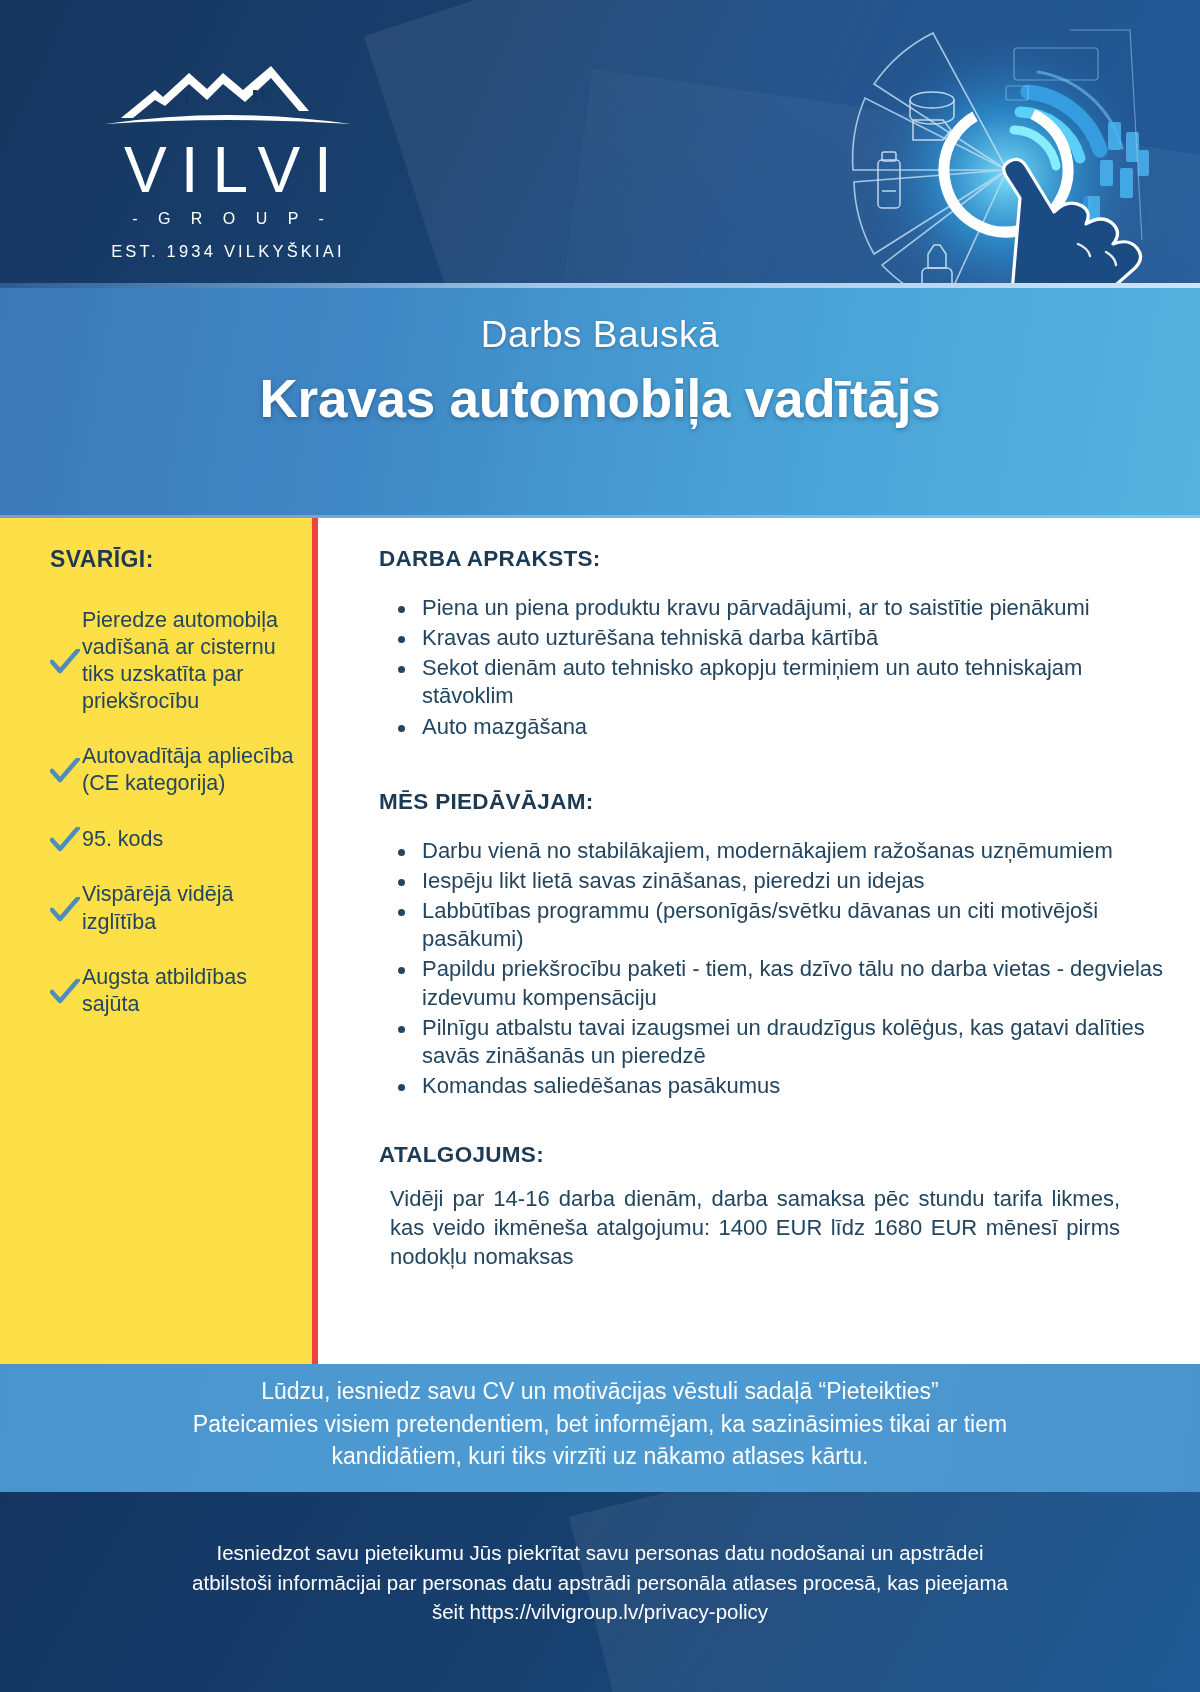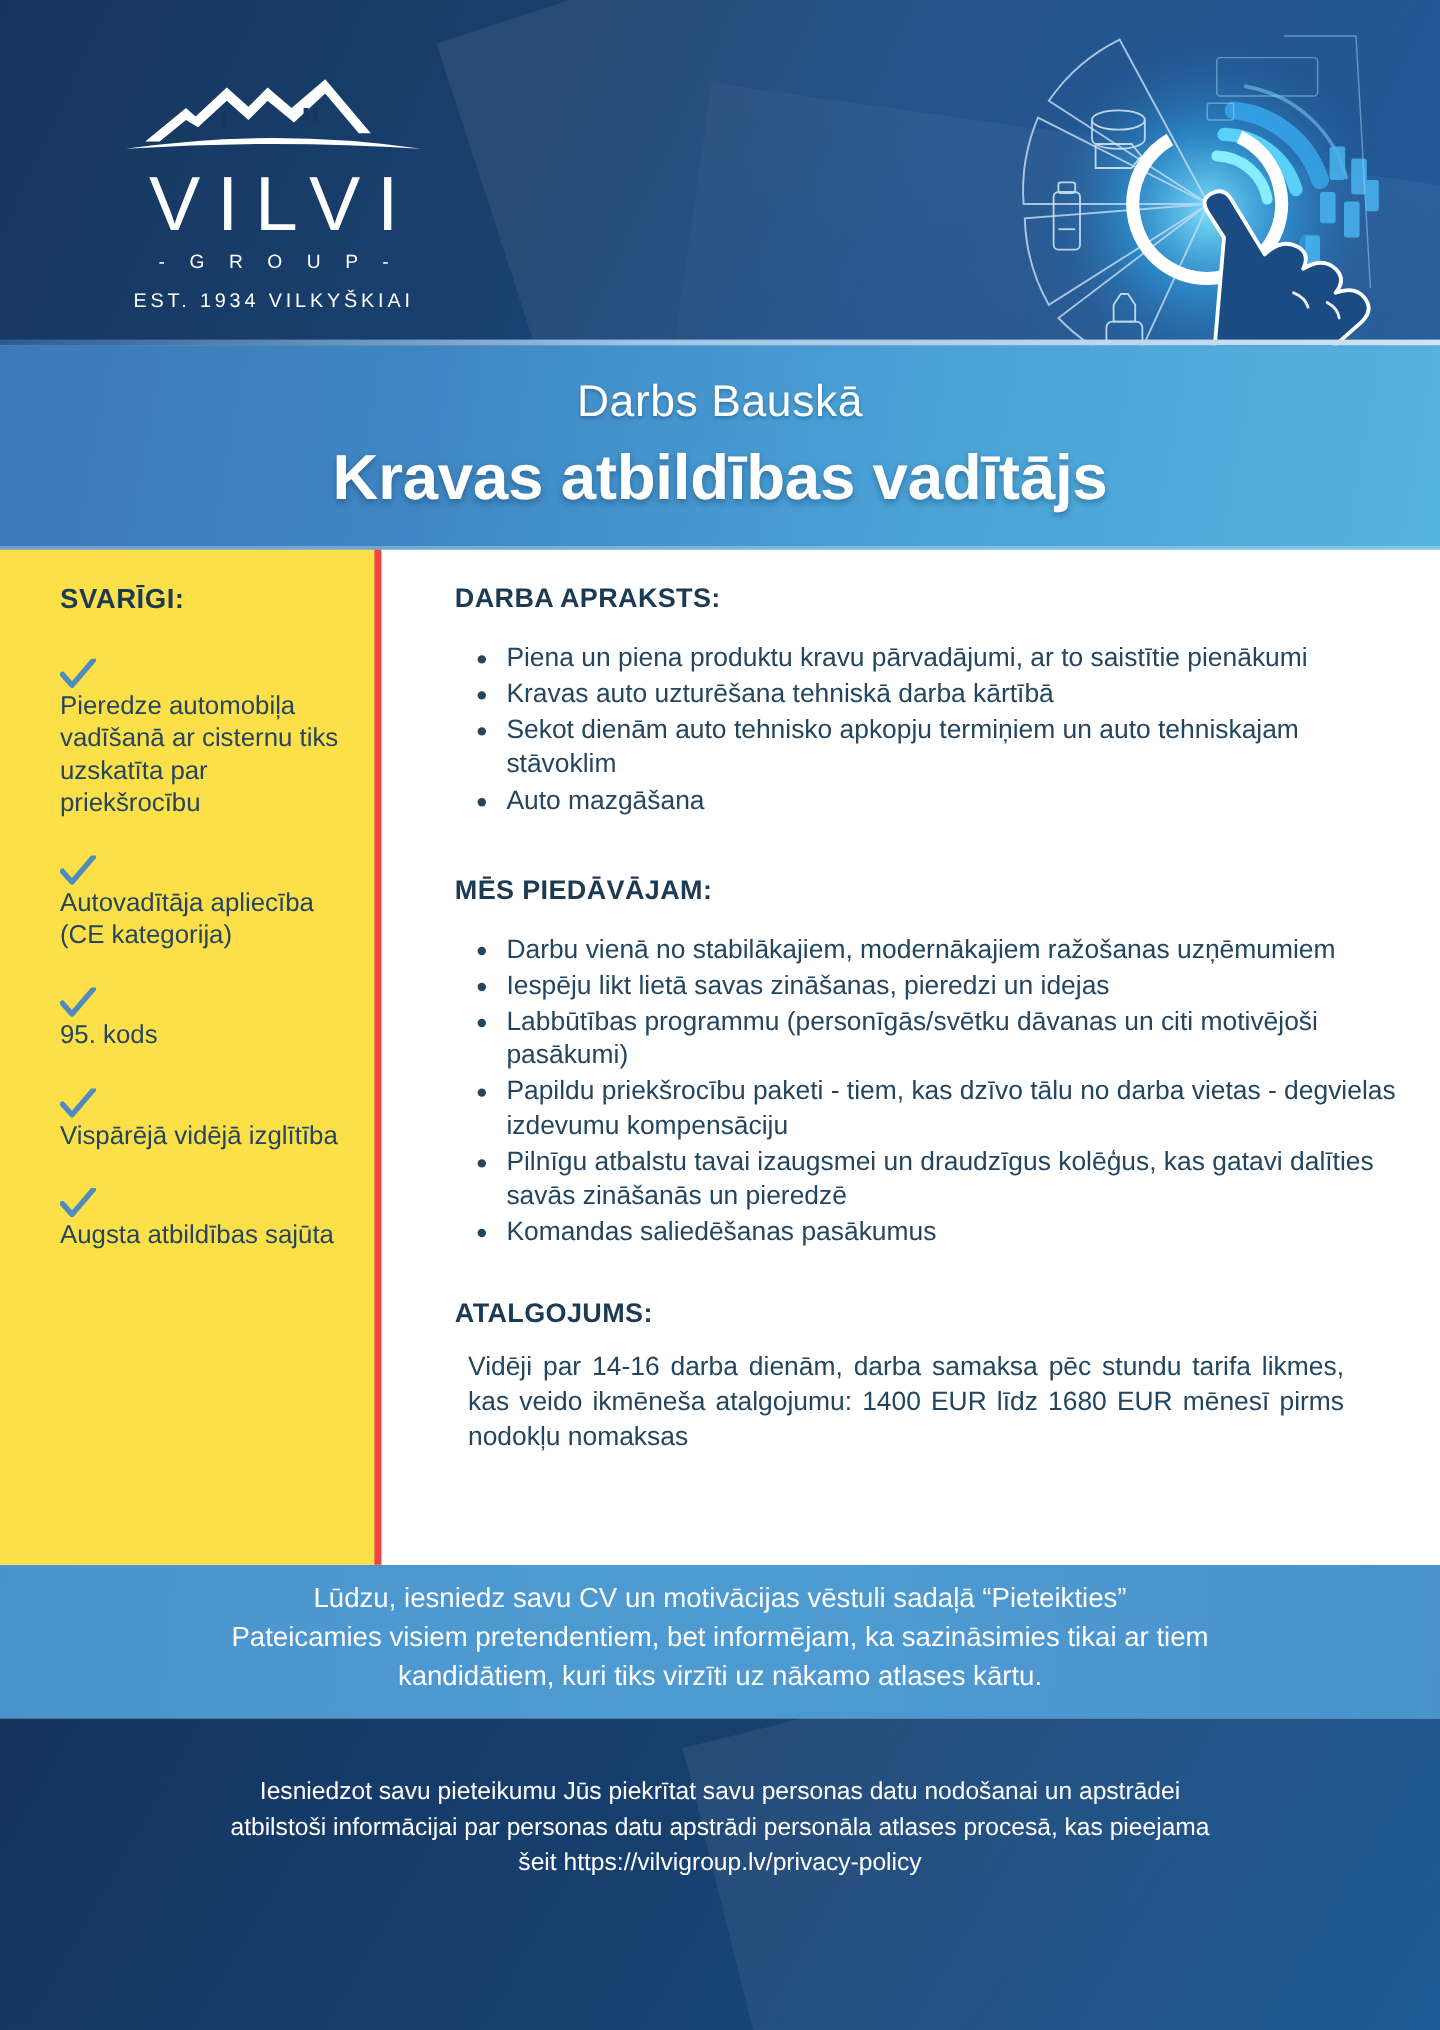--- a/index.html
+++ b/index.html
@@ -87,21 +87,21 @@
     right: 0;
     top: 0;
     width: 430px;
     height: 308px;
     overflow: hidden;
   }
 
   
   .titleband {
     position: relative;
-    height: 170px;
+    height: 230px;
     background: linear-gradient(100deg, #3d79b8 0%, #3f87c4 30%, #49a1d6 62%, #56b2df 100%);
     text-align: center;
     overflow: hidden;
   }
   .titleband::after {
     content: "";
     position: absolute; left: 0; right: 0; bottom: 0; height: 3px;
     background: rgba(255,255,255,0.28);
   }
   .kicker {
@@ -135,23 +135,22 @@
   }
   .side-heading {
     font-size: 23px;
     font-weight: bold;
     color: #1d3a55;
     letter-spacing: 0.4px;
     margin-bottom: 34px;
   }
   .side-item {
     display: flex;
-    align-items: flex-start;
+    align-items: center;
     margin-bottom: 28px;
-    flex-direction: column;
   }
   .check {
     flex: 0 0 auto;
     width: 30px;
     height: 26px;
     margin-right: 2px;
     margin-top: 2px;
   }
   .side-text {
     font-size: 21.5px;
@@ -331,21 +330,21 @@
         <g fill="none" stroke="#ffffff" stroke-width="2.4" stroke-linecap="round" opacity="0.9">
           <path d="M308 244 q10 4 12 12"></path>
           <path d="M336 252 q9 5 10 13"></path>
         </g>
       </svg>
     </div>
   </div>
 
   <div class="titleband">
     <div class="kicker">Darbs Bauskā</div>
-    <div class="jobtitle">Kravas atbildības vadītājs</div>
+    <div class="jobtitle">Kravas automobiļa vadītājs</div>
   </div>
 
   <div class="body">
 
     <div class="sidebar">
       <div class="side-heading">SVARĪGI:</div>
 
       <div class="side-item">
         <svg class="check" viewBox="0 0 30 26">
           <path d="M2 13 L10 22 L28 1" fill="none" stroke="#4e8cc0" stroke-width="4.5" stroke-linecap="round" stroke-linejoin="round"></path>

